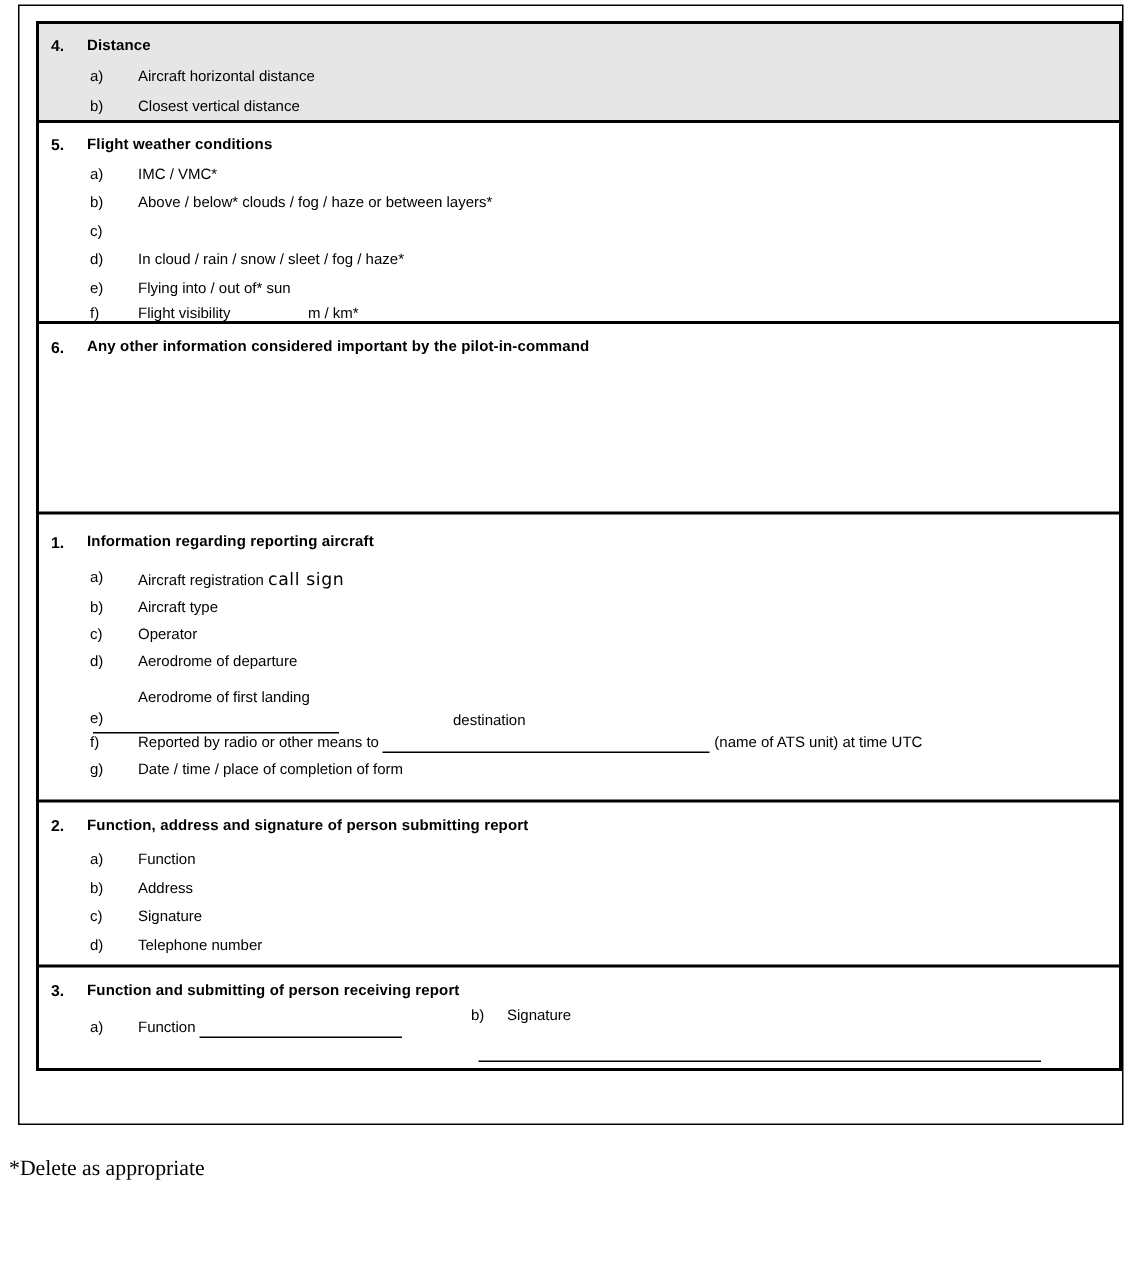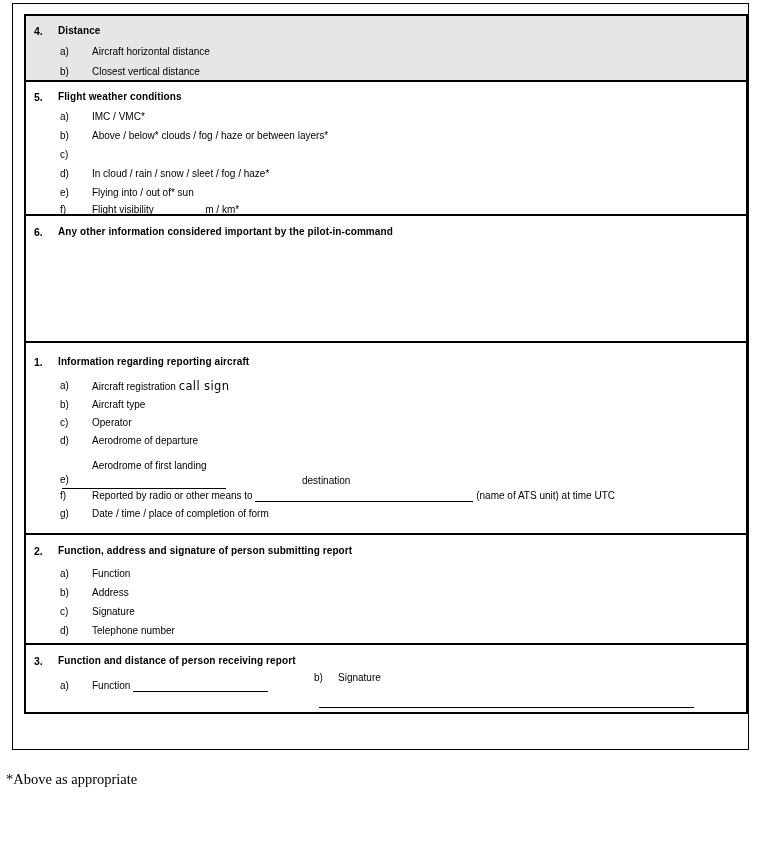--- a/index.html
+++ b/index.html
@@ -274,34 +274,34 @@
     </div>
     <div class="sub" style="padding-top:9px;">
       <span class="letter">d)</span>
       <span class="sub-text">Telephone number</span>
     </div>
   </div>
 
   <div class="block" style="height:67px;">
     <div class="row" style="padding-top:11px;">
       <span class="num">3.</span>
-      <span class="heading-text">Function and distance of person receiving report</span>
+      <span class="heading-text">Function and submitting of person receiving report</span>
     </div>
 
     <div class="sub abs" style="left:0; top:36px;">
       <span class="letter">a)</span>
       <span class="sub-text">
         <span>Function</span>
         <span class="fill w-xl">&nbsp;</span>
       </span>
     </div>
 
     <div class="sub abs" style="left:280px; top:28px;">
       <span class="letter" style="padding-left:8px; width:24px; min-width:24px;">b)</span>
       <span class="sub-text" style="padding-left:8px;">Signature</span>
     </div>
 
     <div class="abs rule-thick" style="left:293px; top:61px; width:375px; height:1px;"></div>
   </div>
 
 </div>
 
-<div class="footnote">*Above as appropriate</div>
+<div class="footnote">*Delete as appropriate</div>
 
 </body></html>

